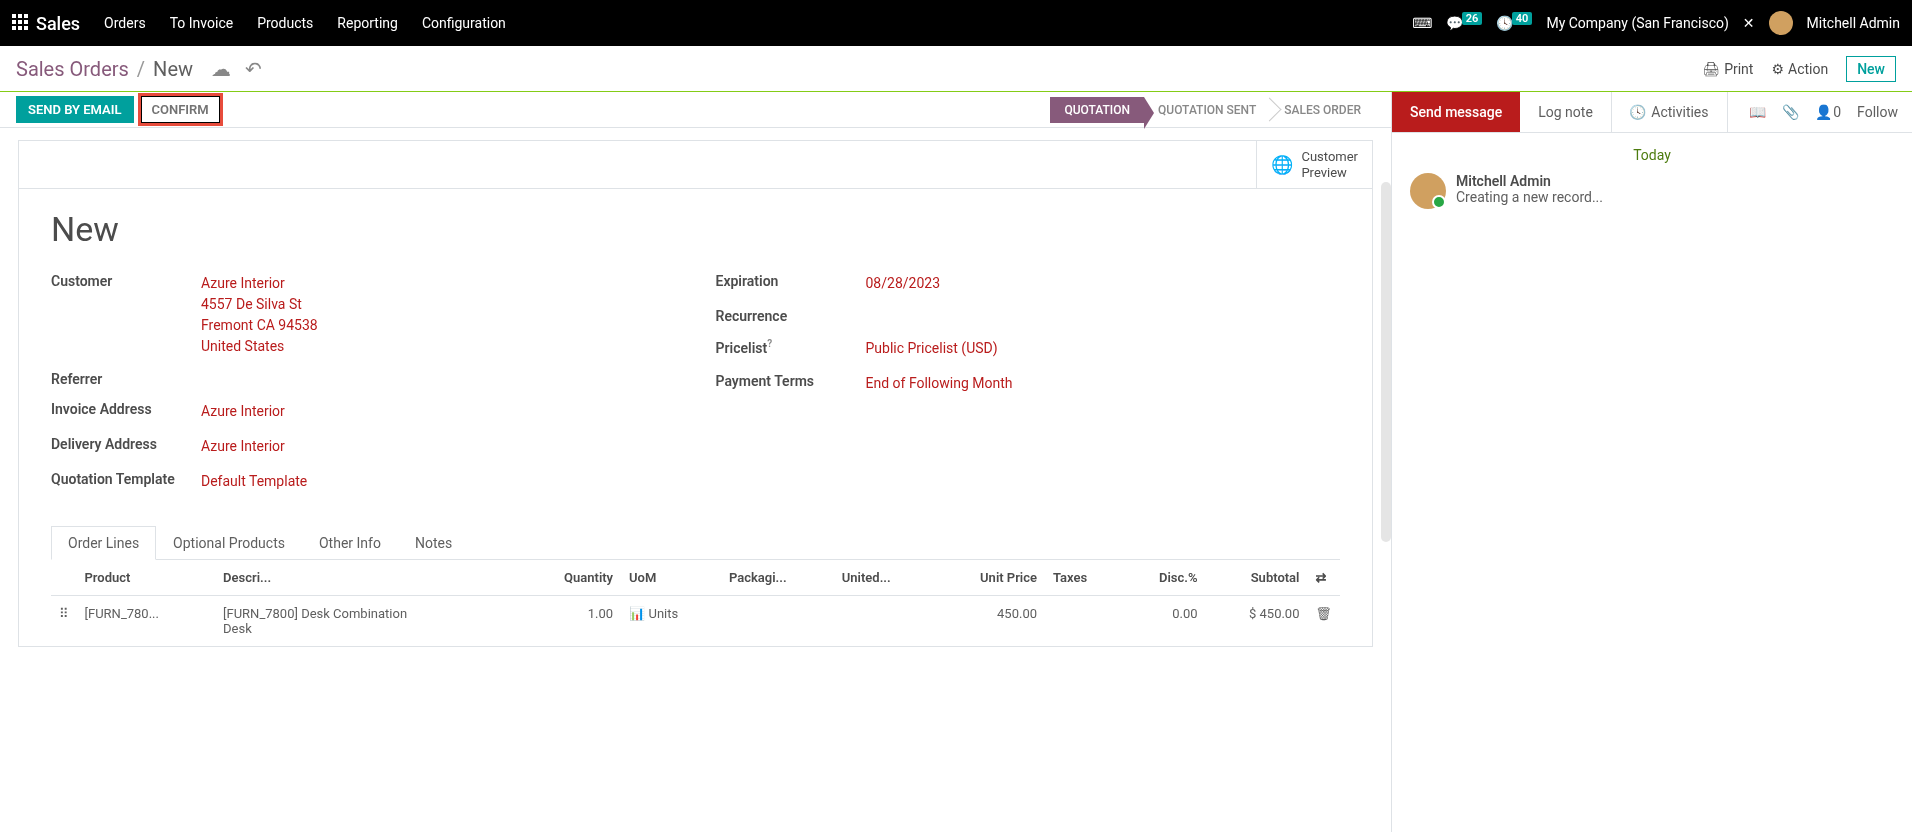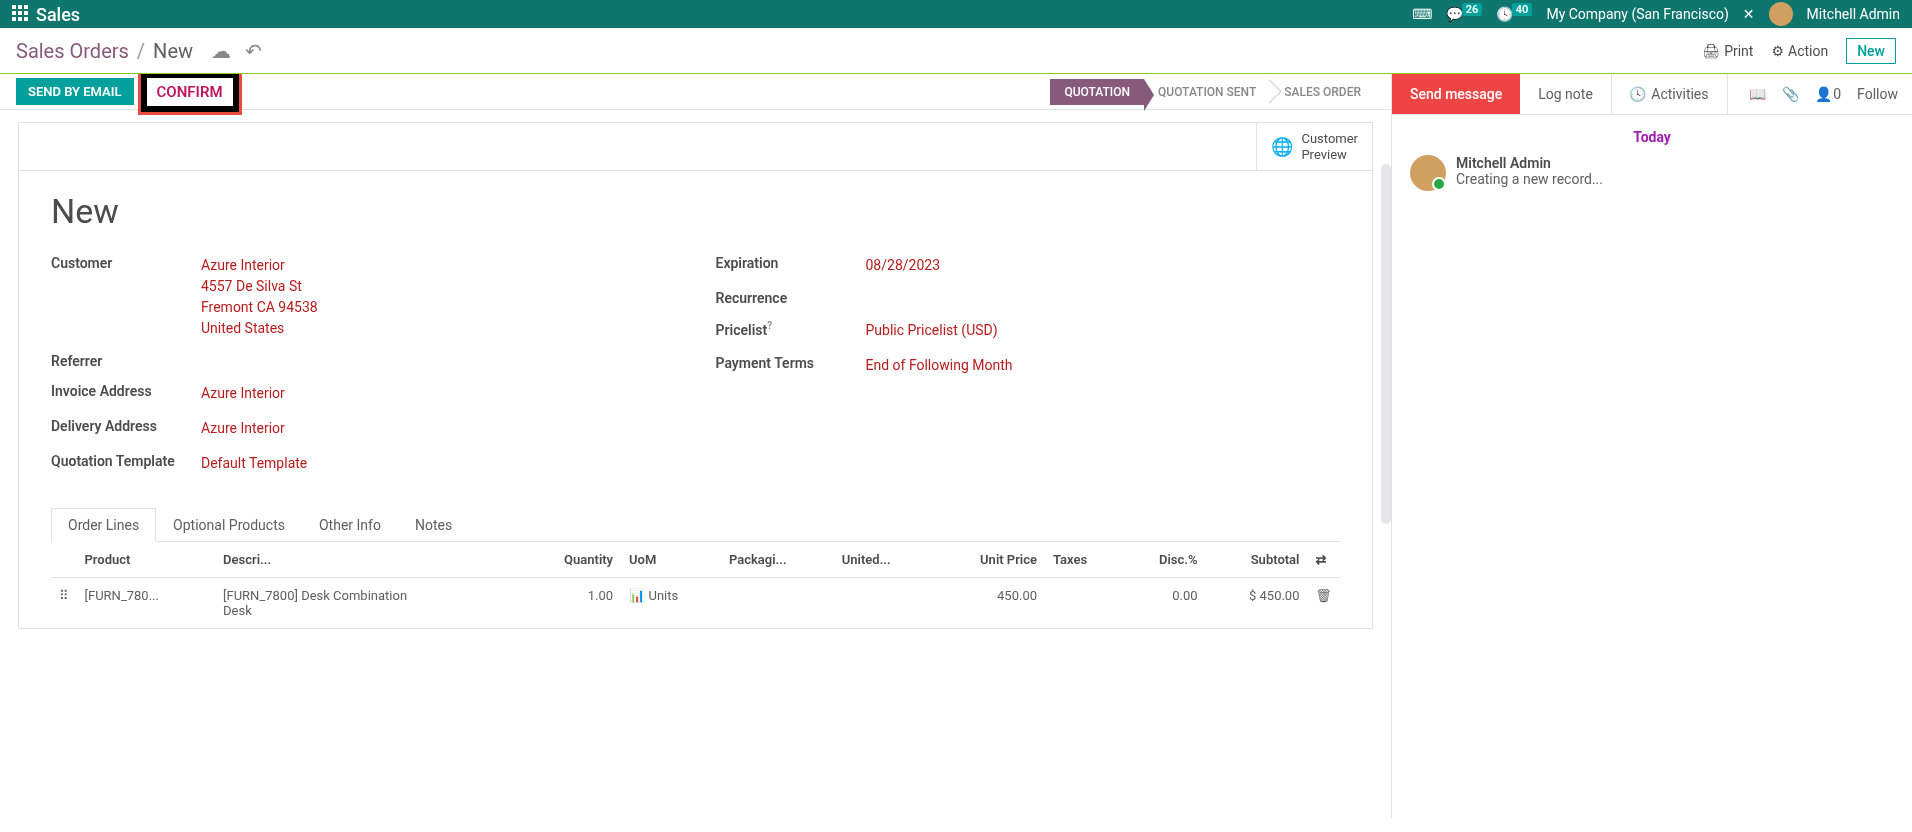--- a/index.html
+++ b/index.html
@@ -1,17 +1,17 @@
 <!DOCTYPE html>
 <html><head>
 <meta charset="utf-8">
 <style>
 * { margin:0; padding:0; box-sizing:border-box; font-family:-apple-system,BlinkMacSystemFont,"Segoe UI",Roboto,sans-serif; }
 body { font-size:14px; color:#4c4c4c; background:#fff; }
-.topbar { background:#0f766e; color:#fff; height:28px; display:flex; align-items:center; padding:0 12px; }
+.topbar { background:#000000; color:#fff; height:46px; display:flex; align-items:center; padding:0 12px; }
 .apps-icon { margin-right:8px; cursor:pointer; }
 .appname { font-size:18px; font-weight:500; margin-right:24px; }
 .topmenu { display:flex; gap:24px; }
 .topmenu span { cursor:pointer; font-size:14px; }
 .topright { margin-left:auto; display:flex; align-items:center; gap:14px; }
 .badge { background:#00A09D; color:#fff; font-size:11px; padding:0 4px; border-radius:2px; font-weight:600; margin-left:-2px; position:relative; top:-6px; }
 .company { font-size:14px; }
 .avatar { width:24px; height:24px; border-radius:50%; background:#d0a060; display:inline-block; }
 .tool-row { display:flex; align-items:center; padding:8px 16px; border-bottom:1px solid #84cc16; height:46px; }
 .breadcrumb { font-size:20px; color:#875A7B; display:flex; align-items:center; gap:8px; }
@@ -19,21 +19,21 @@
 .breadcrumb .curr { color:#5f5f5f; }
 .bc-icons { margin-left:10px; color:#888; display:flex; gap:14px; }
 .tool-right { margin-left:auto; display:flex; align-items:center; gap:18px; }
 .linkbtn { color:#4c4c4c; cursor:pointer; display:flex; align-items:center; gap:4px; }
 .newbtn { border:1px solid #00A09D; color:#00A09D; padding:4px 10px; font-weight:500; cursor:pointer; }
 .main-row { display:flex; height:calc(832px - 42px - 46px); }
 .form-col { flex:1; border-right:1px solid #dee2e6; overflow-y:auto; position:relative; }
 .msg-col { width:520px; display:flex; flex-direction:column; }
 .statusbar { display:flex; align-items:center; padding:6px 16px; border-bottom:1px solid #dee2e6; height:36px; }
 .btn-teal { background:#00A09D; color:#fff; border:none; padding:6px 12px; font-weight:600; font-size:13px; cursor:pointer; }
-.btn-outline { background:#fff; color:#be185d; border:7px solid #000000; padding:5px 10px; font-weight:600; font-size:15px; cursor:pointer; margin-left:6px; }
+.btn-outline { background:#fff; color:#737373; border:2px solid #000000; padding:5px 10px; font-weight:600; font-size:13px; cursor:pointer; margin-left:6px; }
 .highlight-red { outline:3px solid #e74c3c; outline-offset:-1px; }
 .stages { margin-left:auto; display:flex; align-items:center; }
 .stage { padding:6px 14px; font-size:12px; color:#888; position:relative; text-transform:uppercase; font-weight:500; }
 .stage.active { background:#875A7B; color:#fff; }
 .stage.active::after { content:''; position:absolute; right:-10px; top:0; border-top:16px solid transparent; border-bottom:16px solid transparent; border-left:10px solid #875A7B; z-index:2; }
 .stage:not(.active)::after { content:''; position:absolute; right:-8px; top:4px; width:16px; height:16px; border-top:1px solid #ccc; border-right:1px solid #ccc; transform:rotate(45deg); }
 .stage:last-child::after { display:none; }
 .sheet { margin:12px 18px; border:1px solid #dee2e6; background:#fff; position:relative; }
 .sheet-header { display:flex; justify-content:flex-end; border-bottom:1px solid #dee2e6; }
 .cust-preview { display:flex; align-items:center; gap:8px; padding:8px 14px; border-left:1px solid #dee2e6; cursor:pointer; font-size:13px; color:#4c4c4c; }
@@ -51,26 +51,26 @@
 .tab { padding:8px 16px; border:1px solid transparent; border-bottom:none; cursor:pointer; font-size:14px; color:#5f5f5f; }
 .tab.active { border-color:#dee2e6; border-bottom:1px solid #fff; margin-bottom:-1px; background:#fff; }
 .tbl { width:100%; border-collapse:collapse; margin-top:0; }
 .tbl th { text-align:left; padding:10px 8px; font-weight:600; font-size:13px; border-bottom:1px solid #dee2e6; color:#4c4c4c; }
 .tbl th.r, .tbl td.r { text-align:right; }
 .tbl td { padding:10px 8px; font-size:13px; vertical-align:top; color:#5f5f5f; }
 .handle { color:#888; cursor:grab; }
 .del-icon { color:#888; cursor:pointer; }
 .msg-actions { display:flex; border-bottom:1px solid #dee2e6; }
 .msg-actions .mbtn { padding:12px 18px; cursor:pointer; font-size:14px; }
-.msg-actions .primary { background:#ef4444; color:#fff; font-weight:500; }
+.msg-actions .primary { background:#b91c1c; color:#fff; font-weight:500; }
 .msg-actions .link { color:#5f5f5f; }
 .msg-actions .boxed { border-left:1px solid #dee2e6; border-right:1px solid #dee2e6; display:flex; align-items:center; gap:4px; }
 .msg-meta { margin-left:auto; display:flex; align-items:center; gap:16px; padding-right:14px; color:#5f5f5f; }
 .msg-body { padding:14px 18px; }
-.today { text-align:center; font-weight:700; color:#a21caf; margin-bottom:10px; }
+.today { text-align:center; font-weight:400; color:#4d7c0f; margin-bottom:10px; }
 .msg-item { display:flex; gap:10px; }
 .msg-av { width:36px; height:36px; border-radius:50%; background:#d0a060; position:relative; flex-shrink:0; }
 .msg-av::after { content:''; position:absolute; bottom:0; right:0; width:10px; height:10px; background:#28a745; border:2px solid #fff; border-radius:50%; }
 .msg-txt .auth { font-weight:600; color:#4c4c4c; }
 .msg-txt .body { color:#5f5f5f; }
 .scroll-track { position:absolute; right:0; top:90px; width:10px; height:360px; background:#ccc; border-radius:5px; opacity:.5; }
 </style>
 </head>
 <body>
 
@@ -84,20 +84,27 @@
           <rect x="0" y="6" width="4" height="4"></rect>
           <rect x="6" y="6" width="4" height="4"></rect>
           <rect x="12" y="6" width="4" height="4"></rect>
           <rect x="0" y="12" width="4" height="4"></rect>
           <rect x="6" y="12" width="4" height="4"></rect>
           <rect x="12" y="12" width="4" height="4"></rect>
         </g>
       </svg>
   </span>
   <span class="appname">Sales</span>
+  <div class="topmenu">
+    <span>Orders</span>
+    <span>To Invoice</span>
+    <span>Products</span>
+    <span>Reporting</span>
+    <span>Configuration</span>
+  </div>
   <div class="topright">
     <span>⌨</span>
     <span>💬<span class="badge">26</span></span>
     <span>🕓<span class="badge">40</span></span>
     <span class="company">My Company (San Francisco)</span>
     <span>✕</span>
     <span class="avatar"></span>
     <span>Mitchell Admin</span>
   </div>
 </div>

